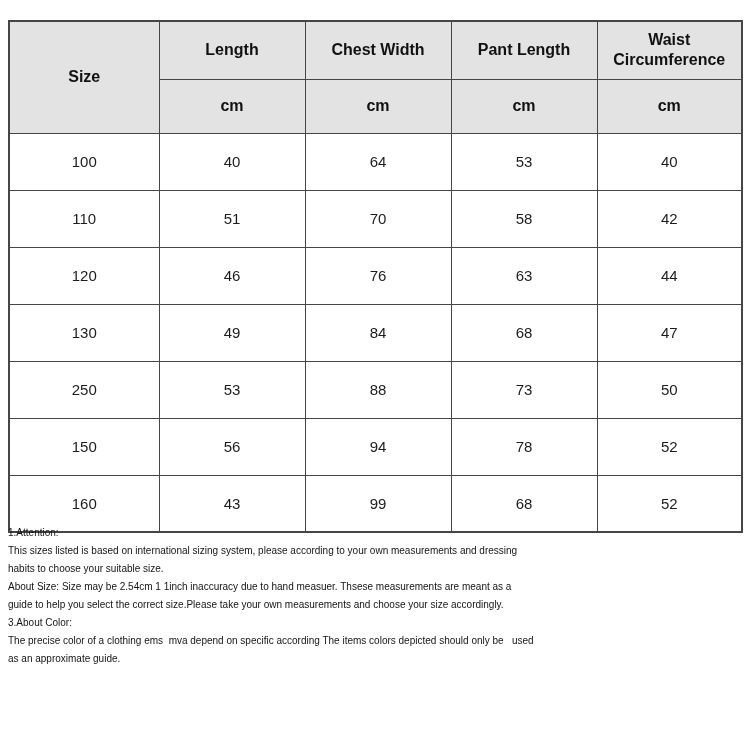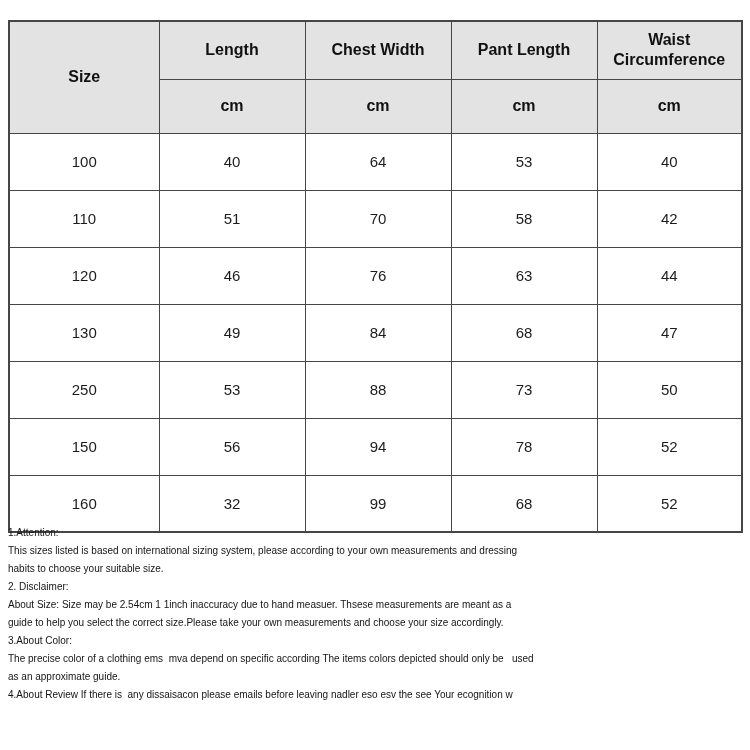--- a/index.html
+++ b/index.html
@@ -124,34 +124,32 @@
         </tr>
         <tr>
           <td>150</td>
           <td>56</td>
           <td>94</td>
           <td>78</td>
           <td>52</td>
         </tr>
         <tr>
           <td>160</td>
-          <td>32</td>
+          <td>43</td>
           <td>99</td>
           <td>68</td>
           <td>52</td>
         </tr>
       </tbody>
   </table>
 
   <div class="notes" id="notes">
       <div class="note-line">1.Attention:</div>
       <div class="note-line">This sizes listed is based on international sizing system, please according to your own measurements and dressing</div>
       <div class="note-line">habits to choose your suitable size.</div>
-      <div class="note-line">2. Disclaimer:</div>
       <div class="note-line">About Size: Size may be 2.54cm 1 1inch inaccuracy due to hand measuer. Thsese measurements are meant as a</div>
       <div class="note-line">guide to help you select the correct size.Please take your own measurements and choose your size accordingly.</div>
       <div class="note-line">3.About Color:</div>
       <div class="note-line">The precise color of a clothing ems  mva depend on specific according The items colors depicted should only be   used</div>
       <div class="note-line">as an approximate guide.</div>
-      <div class="note-line">4.About Review If there is  any dissaisacon please emails before leaving nadler eso esv the see Your ecognition w</div>
     </div>
 
 </div>
 
 </body></html>

